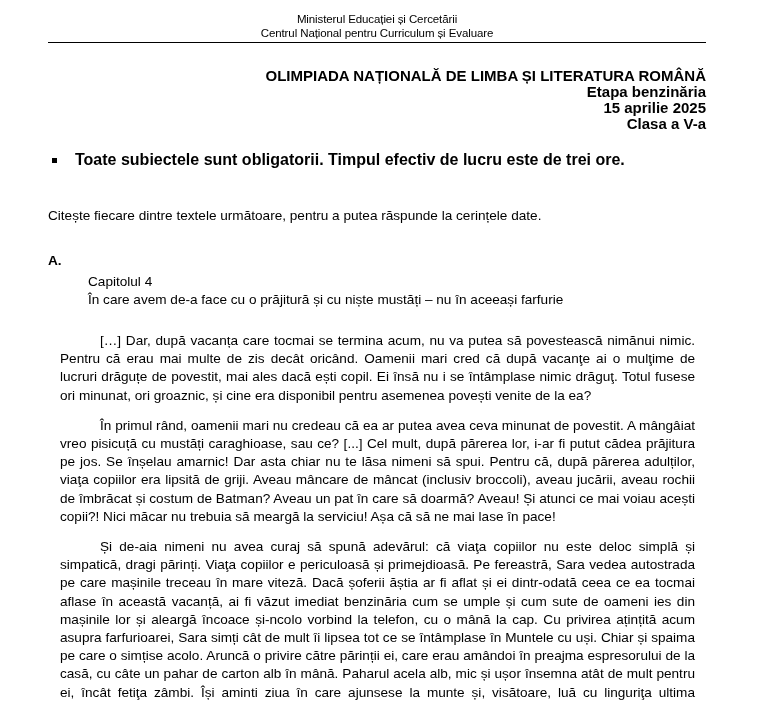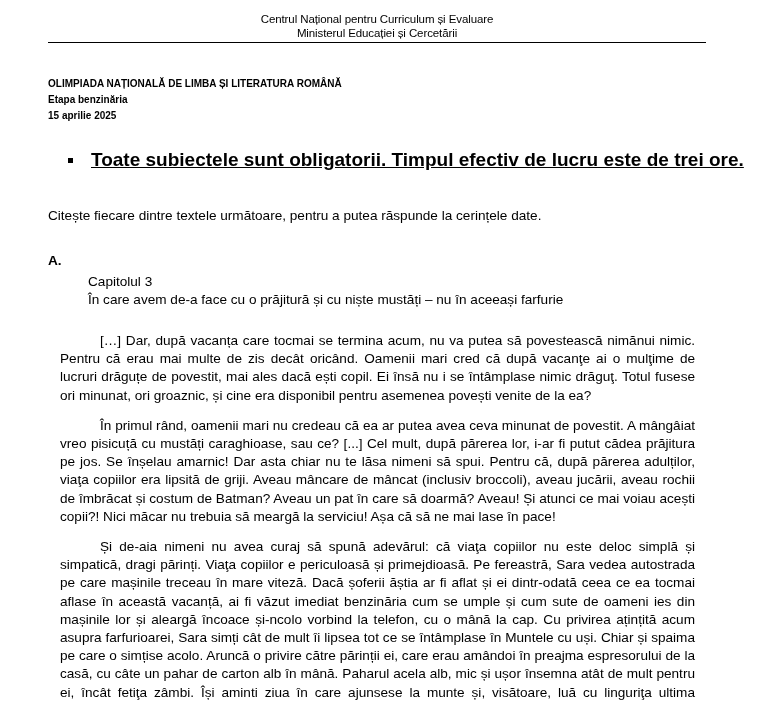--- a/index.html
+++ b/index.html
@@ -36,39 +36,38 @@
       position: absolute;
       left: 48px;
       top: 42px;
       width: 658px;
       height: 0;
       border-top: 1.3px solid #000;
     }
     .title-block {
       position: absolute;
       left: 48px;
-      top: 76px;
+      top: 68px;
       width: 658px;
-      text-align: left;
+      text-align: right;
       font-weight: bold;
-      font-size: 10px;
+      font-size: 15px;
       line-height: 16px;
     }
     .rules {
       position: absolute;
-      left: 64px;
+      left: 48px;
       top: 151px;
       width: 660px;
       margin: 0;
       padding: 0;
       list-style: none;
       font-weight: bold;
-      font-size: 19px;
+      font-size: 16px;
       line-height: 18px;
-      text-decoration: underline;
     }
     .rules li {
       position: relative;
       padding-left: 27px;
       white-space: nowrap;
     }
     .rules .bullet {
       position: absolute;
       left: 4px;
       top: 7px;
@@ -116,44 +115,45 @@
       margin: 12px;
       text-indent: 40px;
     }
   </style>
 </head>
 <body>
 
 <div class="page">
 
   <div class="header">
+    <div>Ministerul Educației și Cercetării</div>
     <div>Centrul Național pentru Curriculum și Evaluare</div>
-    <div>Ministerul Educației și Cercetării</div>
   </div>
   <div class="header-rule"></div>
 
   <div class="title-block">
     <div>OLIMPIADA NAȚIONALĂ DE LIMBA ȘI LITERATURA ROMÂNĂ</div>
     <div>Etapa benzinăria</div>
     <div>15 aprilie 2025</div>
+    <div>Clasa a V-a</div>
   </div>
 
   <ul class="rules">
     <li>
       <span class="bullet"></span>
       <span>Toate subiectele sunt obligatorii. Timpul efectiv de lucru este de trei ore.</span>
     </li>
   </ul>
 
   <div class="instruction">Citește fiecare dintre textele următoare, pentru a putea răspunde la cerințele date.</div>
 
   <div class="section-label">A.</div>
 
   <div class="chapter">
-    <div>Capitolul 3</div>
+    <div>Capitolul 4</div>
     <div>În care avem de-a face cu o prăjitură și cu niște mustăți – nu în aceeași farfurie</div>
   </div>
 
   <div class="body-text">
     <p>[…] Dar, după vacanța care tocmai se termina acum, nu va putea să povestească nimănui nimic. Pentru că erau mai multe de zis decât oricând. Oamenii mari cred că după vacanţe ai o mulţime de lucruri drăguțe de povestit, mai ales dacă ești copil. Ei însă nu i se întâmplase nimic drăguţ. Totul fusese ori minunat, ori groaznic, și cine era disponibil pentru asemenea povești venite de la ea?</p>
     <p>În primul rând, oamenii mari nu credeau că ea ar putea avea ceva minunat de povestit. A mângâiat vreo pisicuță cu mustăți caraghioase, sau ce? [...] Cel mult, după părerea lor, i-ar fi putut cădea prăjitura pe jos. Se înșelau amarnic! Dar asta chiar nu te lăsa nimeni să spui. Pentru că, după părerea adulților, viaţa copiilor era lipsită de griji. Aveau mâncare de mâncat (inclusiv broccoli), aveau jucării, aveau rochii de îmbrăcat și costum de Batman? Aveau un pat în care să doarmă? Aveau! Și atunci ce mai voiau acești copii?! Nici măcar nu trebuia să meargă la serviciu! Așa că să ne mai lase în pace!</p>
     <p>Și de-aia nimeni nu avea curaj să spună adevărul: că viaţa copiilor nu este deloc simplă și simpatică, dragi părinți. Viaţa copiilor e periculoasă și primejdioasă. Pe fereastră, Sara vedea autostrada pe care mașinile treceau în mare viteză. Dacă șoferii ăștia ar fi aflat și ei dintr-odată ceea ce ea tocmai aflase în această vacanță, ai fi văzut imediat benzinăria cum se umple și cum sute de oameni ies din mașinile lor și aleargă încoace și-ncolo vorbind la telefon, cu o mână la cap. Cu privirea ațințită acum asupra farfurioarei, Sara simți cât de mult îi lipsea tot ce se întâmplase în Muntele cu uși. Chiar și spaima pe care o simțise acolo. Aruncă o privire către părinții ei, care erau amândoi în preajma espresorului de la casă, cu câte un pahar de carton alb în mână. Paharul acela alb, mic și ușor însemna atât de mult pentru ei, încât fetiţa zâmbi. Își aminti ziua în care ajunsese la munte și, visătoare, luă cu linguriţa ultima bucăţică de prăjitură. Ciocolata i se păru, pentru prima oară, ceva misterios, de parcă ar fi fost adusă de undeva de departe, din Africa, iar nu luată chiar de-aici, din</p>
   </div>
 
 </div>

